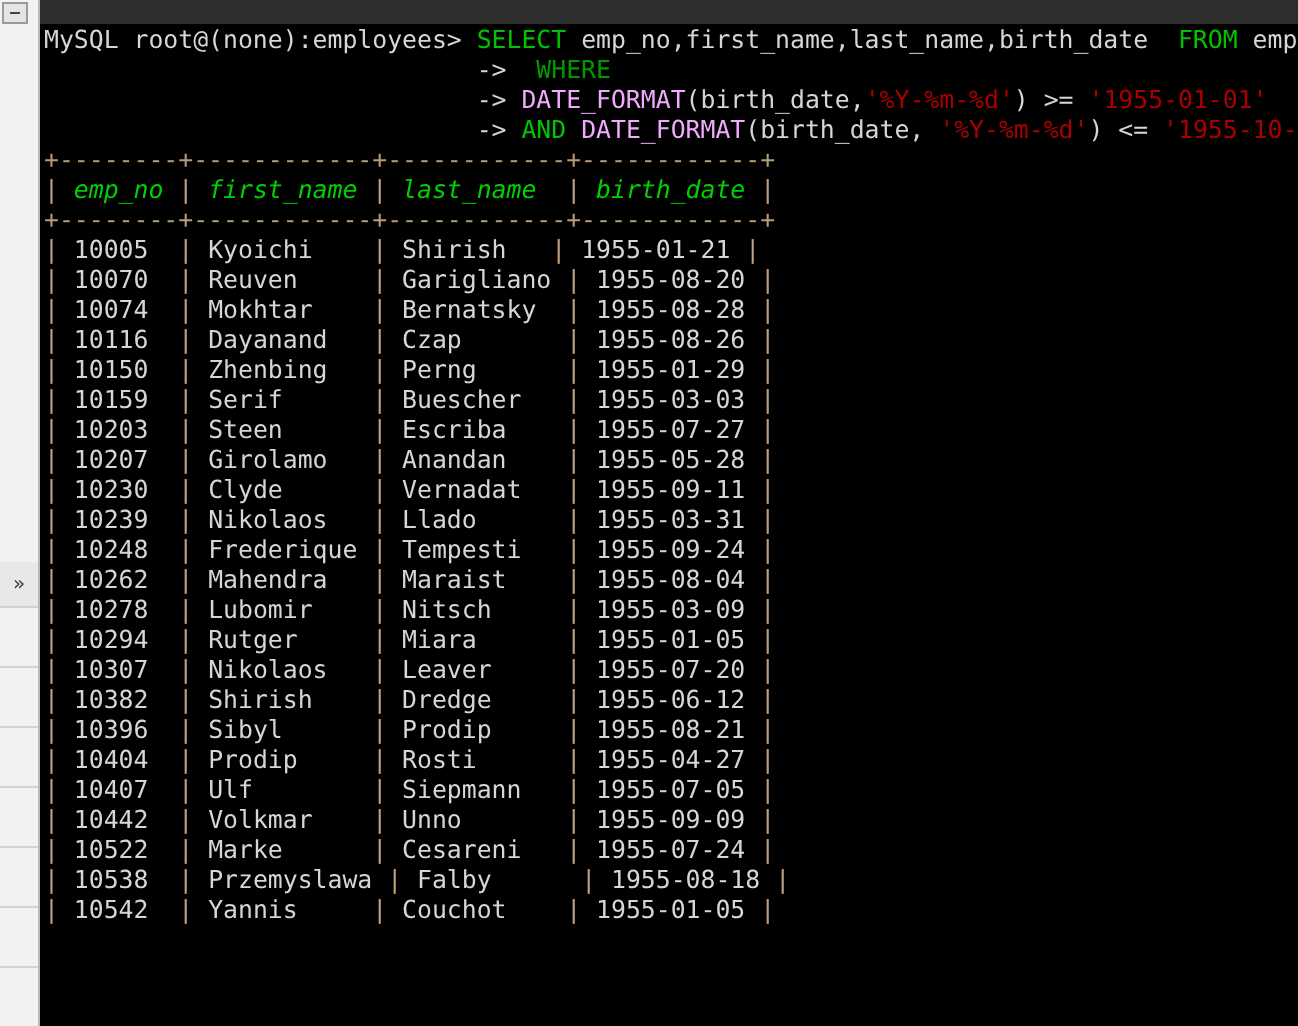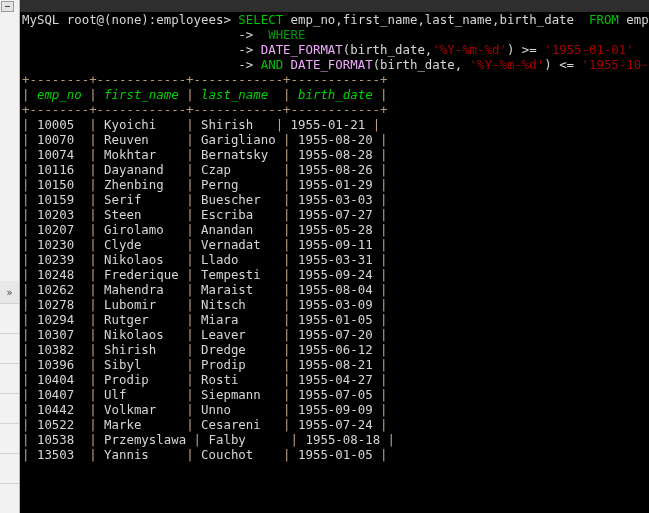--- a/index.html
+++ b/index.html
@@ -176,18 +176,18 @@
           <div class="tline"><span class="c-border">| </span><span class="c-white">10278  </span><span class="c-border">| </span><span class="c-white">Lubomir    </span><span class="c-border">| </span><span class="c-white">Nitsch     </span><span class="c-border">| </span><span class="c-white">1955-03-09 </span><span class="c-border">|</span></div>
           <div class="tline"><span class="c-border">| </span><span class="c-white">10294  </span><span class="c-border">| </span><span class="c-white">Rutger     </span><span class="c-border">| </span><span class="c-white">Miara      </span><span class="c-border">| </span><span class="c-white">1955-01-05 </span><span class="c-border">|</span></div>
           <div class="tline"><span class="c-border">| </span><span class="c-white">10307  </span><span class="c-border">| </span><span class="c-white">Nikolaos   </span><span class="c-border">| </span><span class="c-white">Leaver     </span><span class="c-border">| </span><span class="c-white">1955-07-20 </span><span class="c-border">|</span></div>
           <div class="tline"><span class="c-border">| </span><span class="c-white">10382  </span><span class="c-border">| </span><span class="c-white">Shirish    </span><span class="c-border">| </span><span class="c-white">Dredge     </span><span class="c-border">| </span><span class="c-white">1955-06-12 </span><span class="c-border">|</span></div>
           <div class="tline"><span class="c-border">| </span><span class="c-white">10396  </span><span class="c-border">| </span><span class="c-white">Sibyl      </span><span class="c-border">| </span><span class="c-white">Prodip     </span><span class="c-border">| </span><span class="c-white">1955-08-21 </span><span class="c-border">|</span></div>
           <div class="tline"><span class="c-border">| </span><span class="c-white">10404  </span><span class="c-border">| </span><span class="c-white">Prodip     </span><span class="c-border">| </span><span class="c-white">Rosti      </span><span class="c-border">| </span><span class="c-white">1955-04-27 </span><span class="c-border">|</span></div>
           <div class="tline"><span class="c-border">| </span><span class="c-white">10407  </span><span class="c-border">| </span><span class="c-white">Ulf        </span><span class="c-border">| </span><span class="c-white">Siepmann   </span><span class="c-border">| </span><span class="c-white">1955-07-05 </span><span class="c-border">|</span></div>
           <div class="tline"><span class="c-border">| </span><span class="c-white">10442  </span><span class="c-border">| </span><span class="c-white">Volkmar    </span><span class="c-border">| </span><span class="c-white">Unno       </span><span class="c-border">| </span><span class="c-white">1955-09-09 </span><span class="c-border">|</span></div>
           <div class="tline"><span class="c-border">| </span><span class="c-white">10522  </span><span class="c-border">| </span><span class="c-white">Marke      </span><span class="c-border">| </span><span class="c-white">Cesareni   </span><span class="c-border">| </span><span class="c-white">1955-07-24 </span><span class="c-border">|</span></div>
           <div class="tline"><span class="c-border">| </span><span class="c-white">10538  </span><span class="c-border">| </span><span class="c-white">Przemyslawa </span><span class="c-border">| </span><span class="c-white">Falby      </span><span class="c-border">| </span><span class="c-white">1955-08-18 </span><span class="c-border">|</span></div>
-          <div class="tline"><span class="c-border">| </span><span class="c-white">13503  </span><span class="c-border">| </span><span class="c-white">Yannis     </span><span class="c-border">| </span><span class="c-white">Couchot    </span><span class="c-border">| </span><span class="c-white">1955-01-05 </span><span class="c-border">|</span></div>
+          <div class="tline"><span class="c-border">| </span><span class="c-white">10542  </span><span class="c-border">| </span><span class="c-white">Yannis     </span><span class="c-border">| </span><span class="c-white">Couchot    </span><span class="c-border">| </span><span class="c-white">1955-01-05 </span><span class="c-border">|</span></div>
         </div>
     </div>
 
   </div>
 </div>
 
 </body></html>

